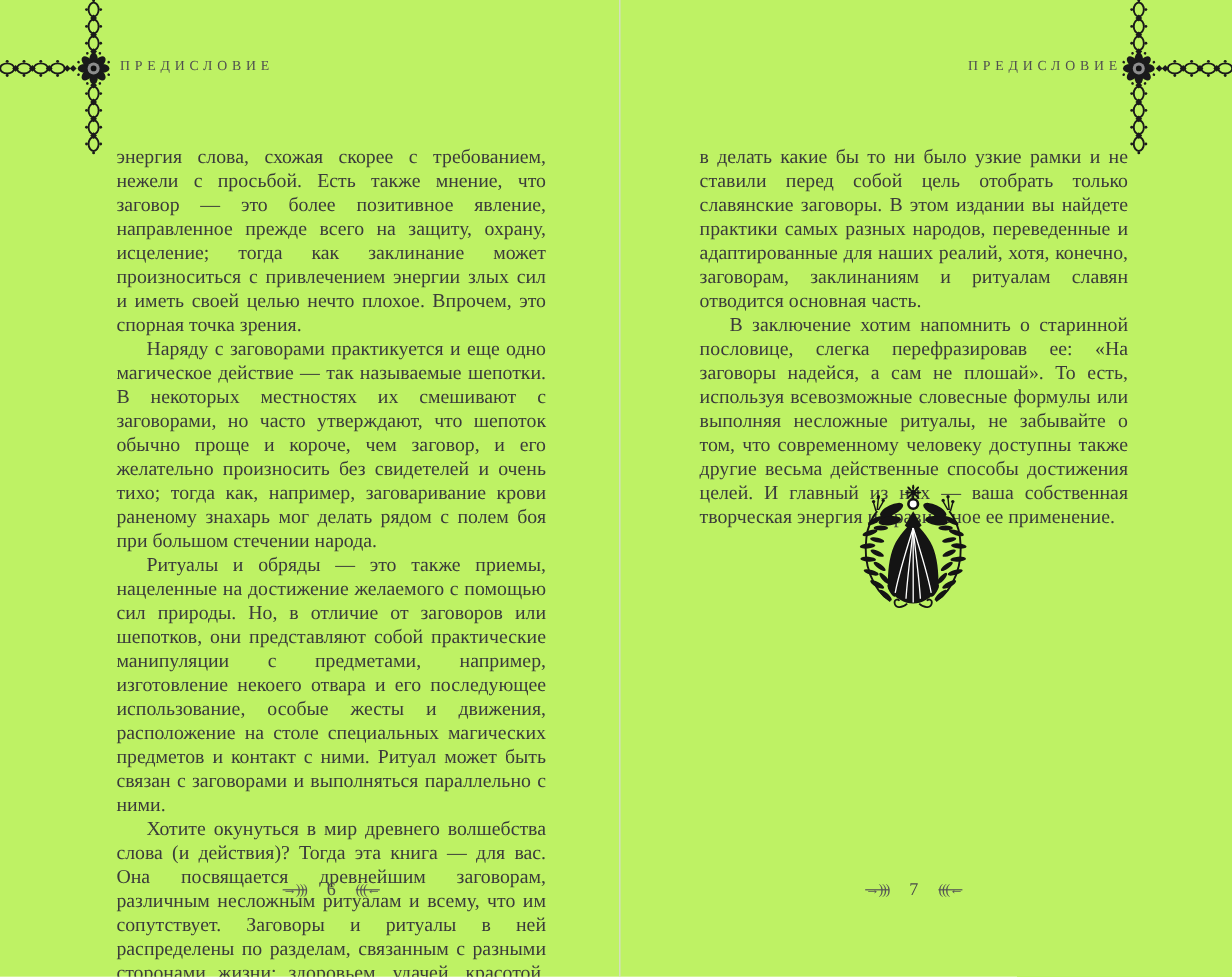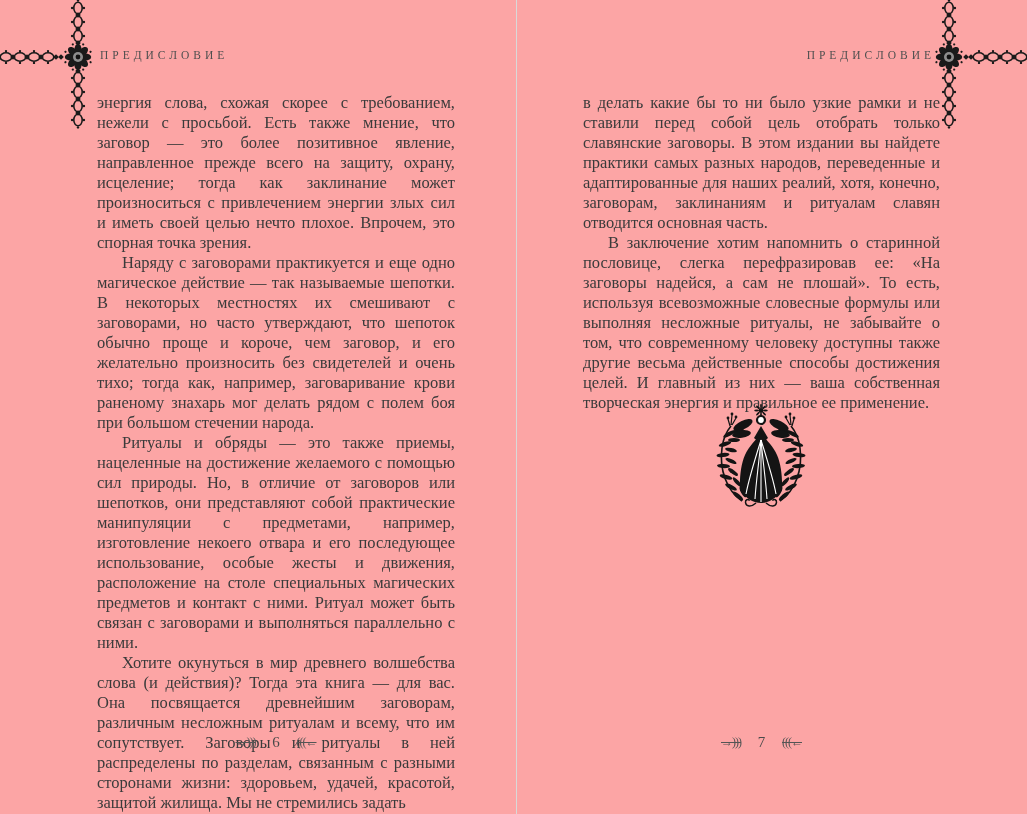--- a/index.html
+++ b/index.html
@@ -1,20 +1,20 @@
 <!DOCTYPE html>
 <html lang="ru"><head>
 <meta charset="utf-8">
 <style>
   html, body { margin:0; padding:0; }
   body {
     width:1027px; height:814px; background:#ffffff; overflow:hidden;
     font-family:"Liberation Serif", serif;
   }
-  .spread { position:relative; width:1027px; height:814px; background:#fca5a5; }
+  .spread { position:relative; width:1027px; height:814px; background:#bef264; }
 
   .divider {
     position:absolute; left:516px; top:0; width:1px; height:814px;
     background:#d9d9d9;
   }
 
   .corner { position:absolute; top:0; }
   .corner-l { left:0; }
   .corner-r { right:0; transform:scaleX(-1); }
 
@@ -26,21 +26,21 @@
   .rh-right { right:92px; }
 
   .text-col {
     position:absolute; top:93px; width:358px;
     font-size:16.5px; line-height:20px; color:#3b3b3b;
     text-align:justify;
   }
   .col-left  { left:97px; }
   .col-right { left:583px; width:357px; }
   .text-col p { margin:0; text-indent:25px; }
-  .text-col p.cont { text-indent:0; }
+  .text-col p.cont { text-indent:0;margin-top:28px; }
 
   .figure-ornament { position:absolute; left:714px; top:402px; }
 
   .page-footer {
     position:absolute; top:734px; width:358px; text-align:center;
     color:#4a4a4a; font-size:15px; white-space:nowrap;
   }
   .pf-left  { left:97px; }
   .pf-right { left:583px; width:357px; }
   .orn-arrow {

